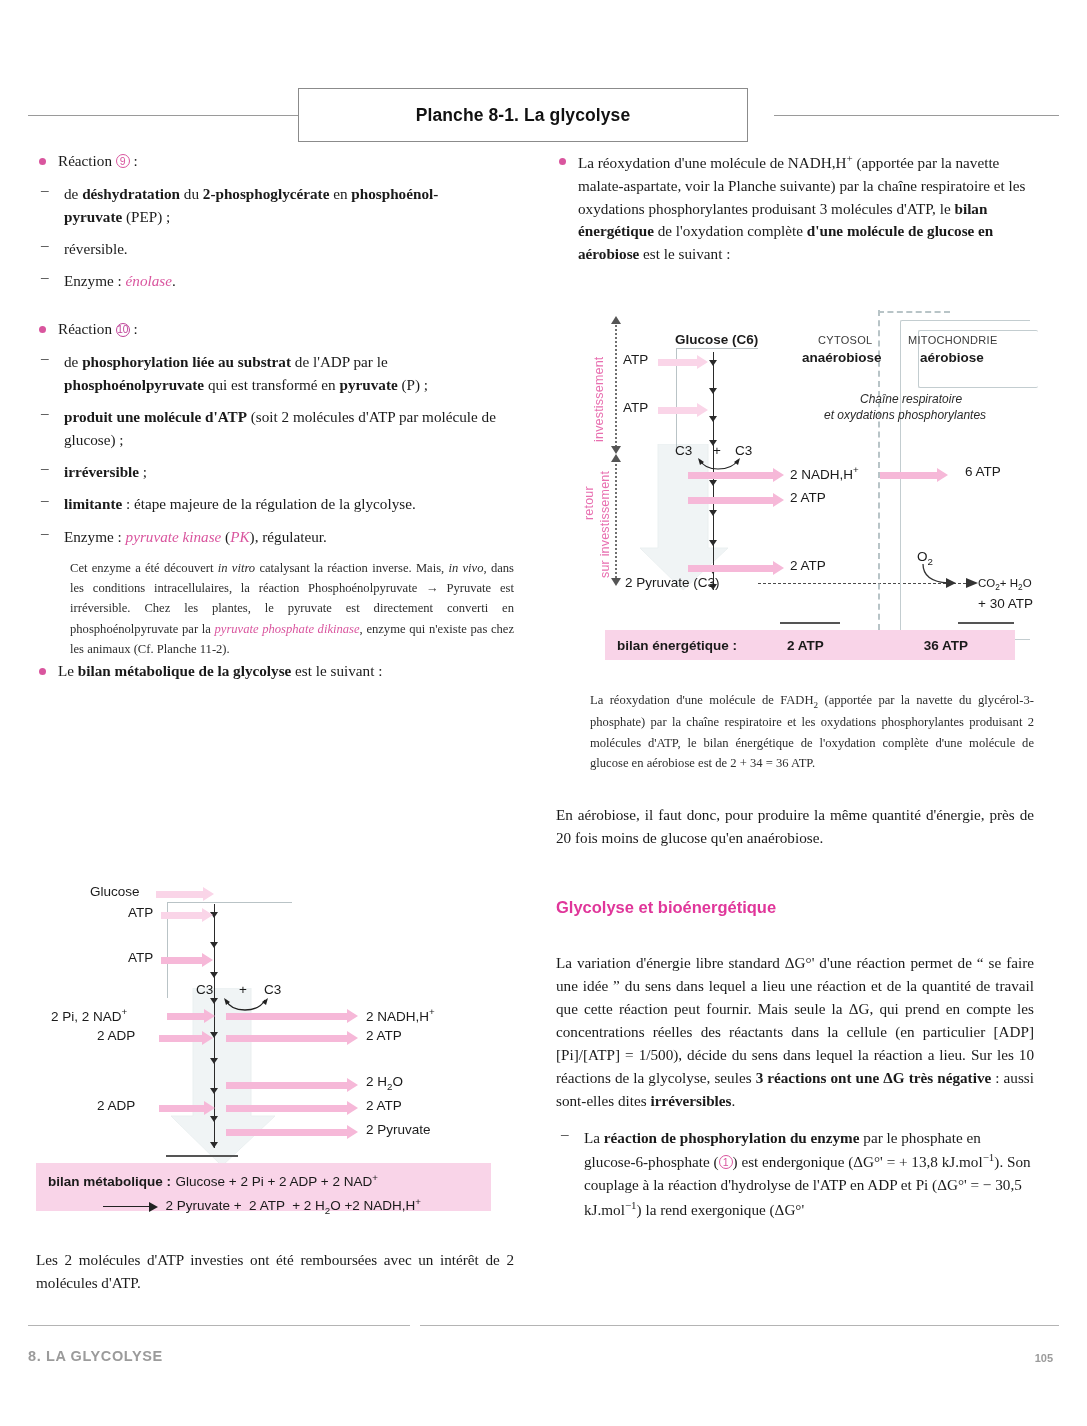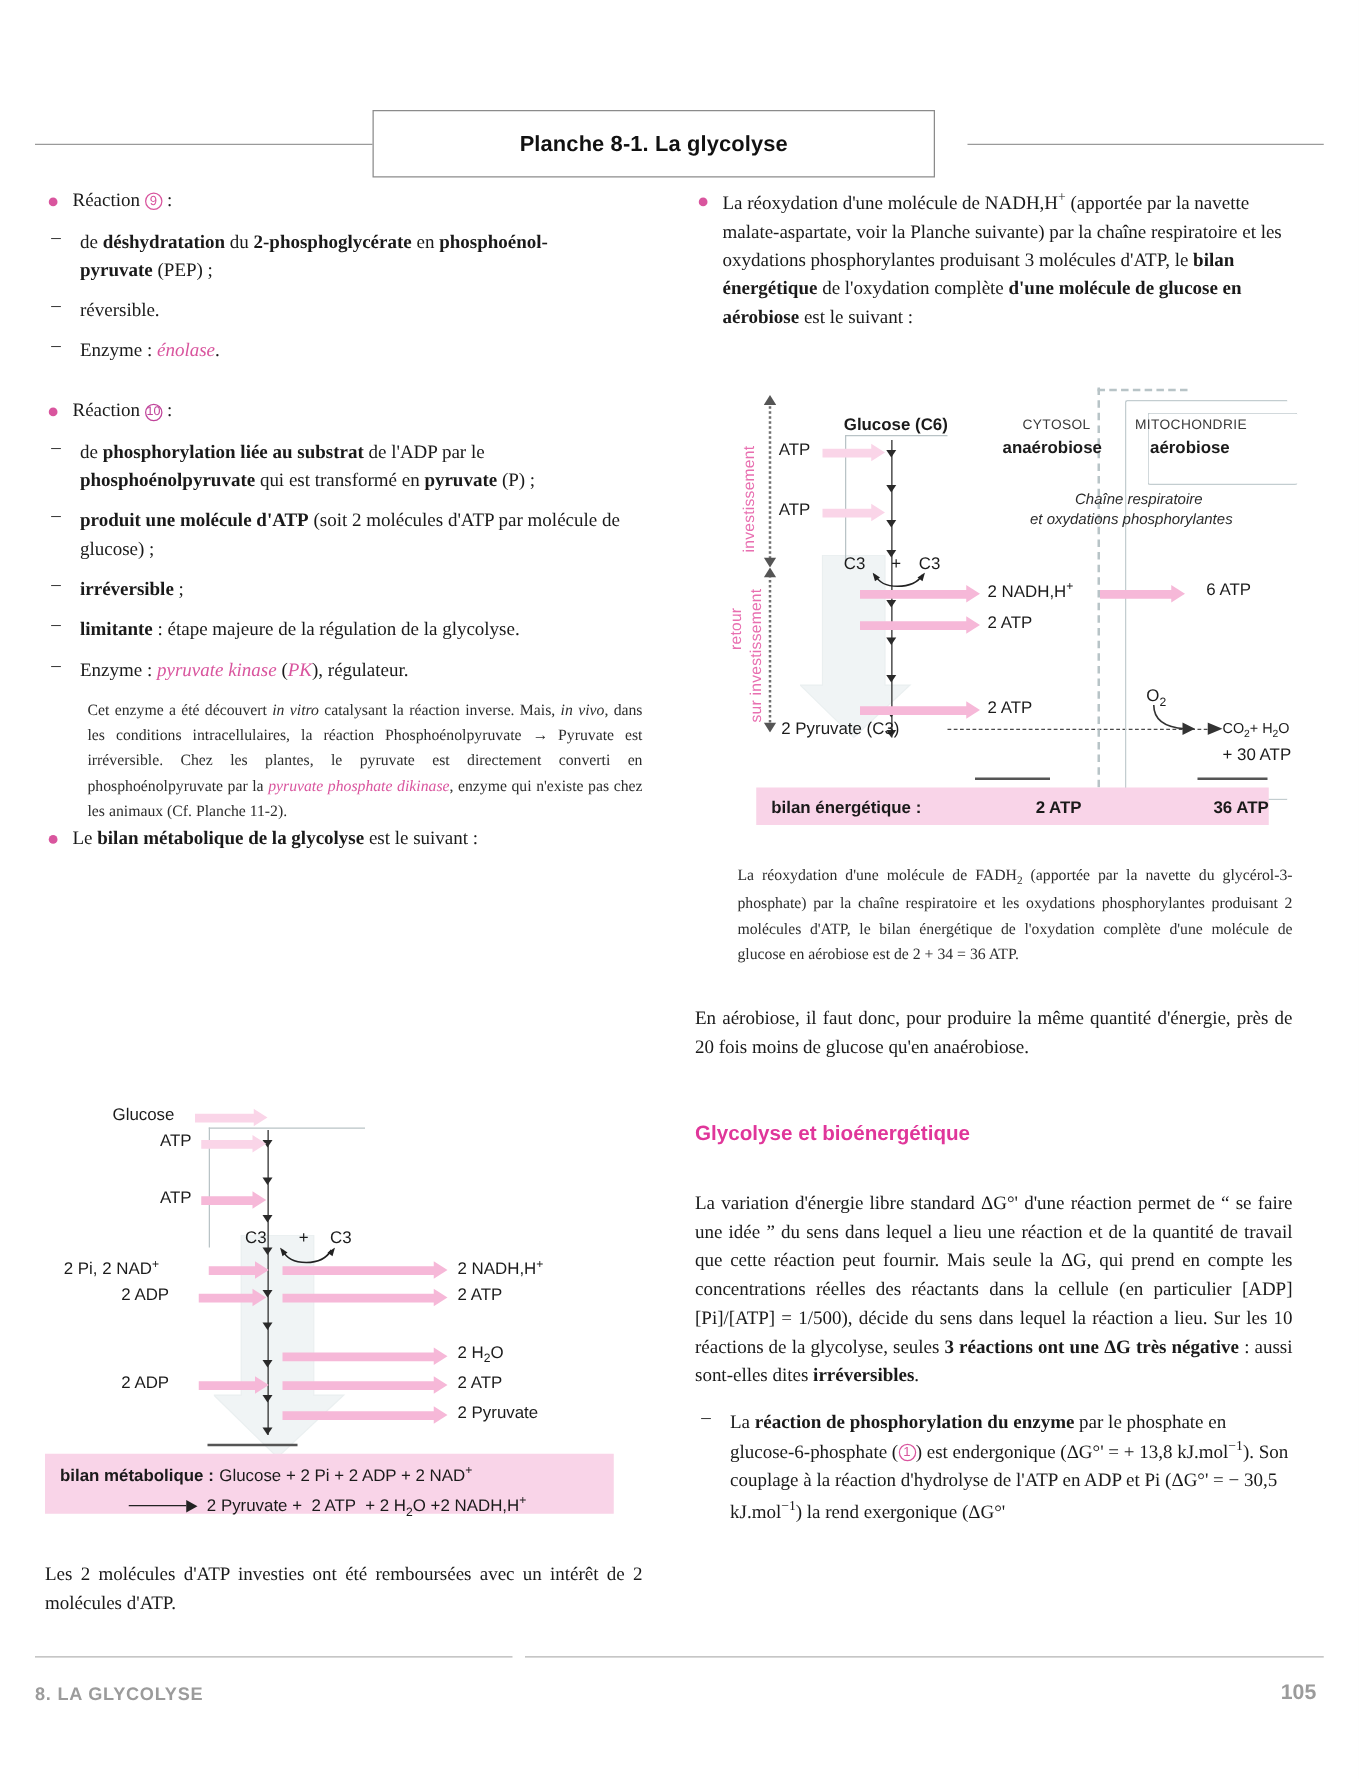--- a/index.html
+++ b/index.html
@@ -99,21 +99,21 @@
     border-left:4px solid transparent; border-right:4px solid transparent;
     border-top:6px solid #2a2a2a; }
   .thin-grey { position:absolute; background:#b9c3c6; }
 
   .bigarrow { position:absolute; opacity:.45; }
 
   .rulebar { position:absolute; height:1.6px; background:#555; }
 
   .pinkband {
     position:absolute; background:#f9d4e8;
-    display:flex; align-items:center;justify-content:space-between;
+    display:flex; align-items:center;
   }
   .pinkband .t { font-family:"Liberation Sans", sans-serif; font-size:13.5px; }
   .pinkband .t.b { font-weight:bold; }
 
   .vertlabel {
     position:absolute; color:#e86fb0;
     font-family:"Liberation Sans", sans-serif; font-size:12.5px;
     writing-mode:vertical-rl; transform:rotate(180deg);
     white-space:nowrap; letter-spacing:.2px;
   }
@@ -130,21 +130,21 @@
   
   .footer-rule-l { position:absolute; left:28px; bottom:100px; width:382px; height:1.4px; background:#b4b4b4; }
   .footer-rule-r { position:absolute; left:420px; bottom:100px; right:28px; height:1.4px; background:#b4b4b4; }
   .footer-left {
     position:absolute; left:28px; bottom:62px;
     font-family:"Liberation Sans", sans-serif; font-size:14.5px;
     letter-spacing:.6px; color:#9b9b9b; font-weight:bold;
   }
   .footer-right {
     position:absolute; right:34px; bottom:62px;
-    font-family:"Liberation Sans", sans-serif; font-size:17px;
+    font-family:"Liberation Sans", sans-serif; font-size:11px;
     color:#9b9b9b; font-weight:bold;
   }
 </style>
 </head>
 <body>
 
 <div class="page">
 
   <div class="header-rules">
     <div class="rl"></div>
@@ -406,21 +406,21 @@
     </svg>
     <div class="fig-label tiny" style="left:398px; top:277px;">CO<span class="sub">2</span>+ H<span class="sub">2</span>O</div>
     <div class="fig-label" style="left:398px; top:296px;">+ 30 ATP</div>
 
     <div class="rulebar" style="left:200px; top:322px; width:60px;"></div>
     <div class="rulebar" style="left:378px; top:322px; width:56px;"></div>
 
     <div class="pinkband" style="left:25px; top:330px; width:410px; height:30px;">
       <span class="t b" style="margin-left:12px;">bilan énergétique :</span>
       <span class="t b" style="margin-left:50px;">2 ATP</span>
-      <span class="t b" style="margin-left:64px;">36 ATP</span>
+      <span class="t b" style="margin-left:100px;">36 ATP</span>
     </div>
   </div>
 
   <div style="position:absolute; left:556px; top:690px; width:478px;">
 
     <div class="small-note" style="margin-top:0;">
       La réoxydation d'une molécule de FADH<span class="sub">2</span> (apportée par la navette du glycérol-3-phosphate) par la chaîne respiratoire et les oxydations phosphorylantes produisant 2 molécules d'ATP, le bilan énergétique de l'oxydation complète d'une molécule de glucose en aérobiose est de 2 + 34 = 36 ATP.
     </div>
 
     <div class="para" style="margin-top:30px;">En aérobiose, il faut donc, pour produire la même quantité d'énergie, près de 20 fois moins de glucose qu'en anaérobiose.</div>

